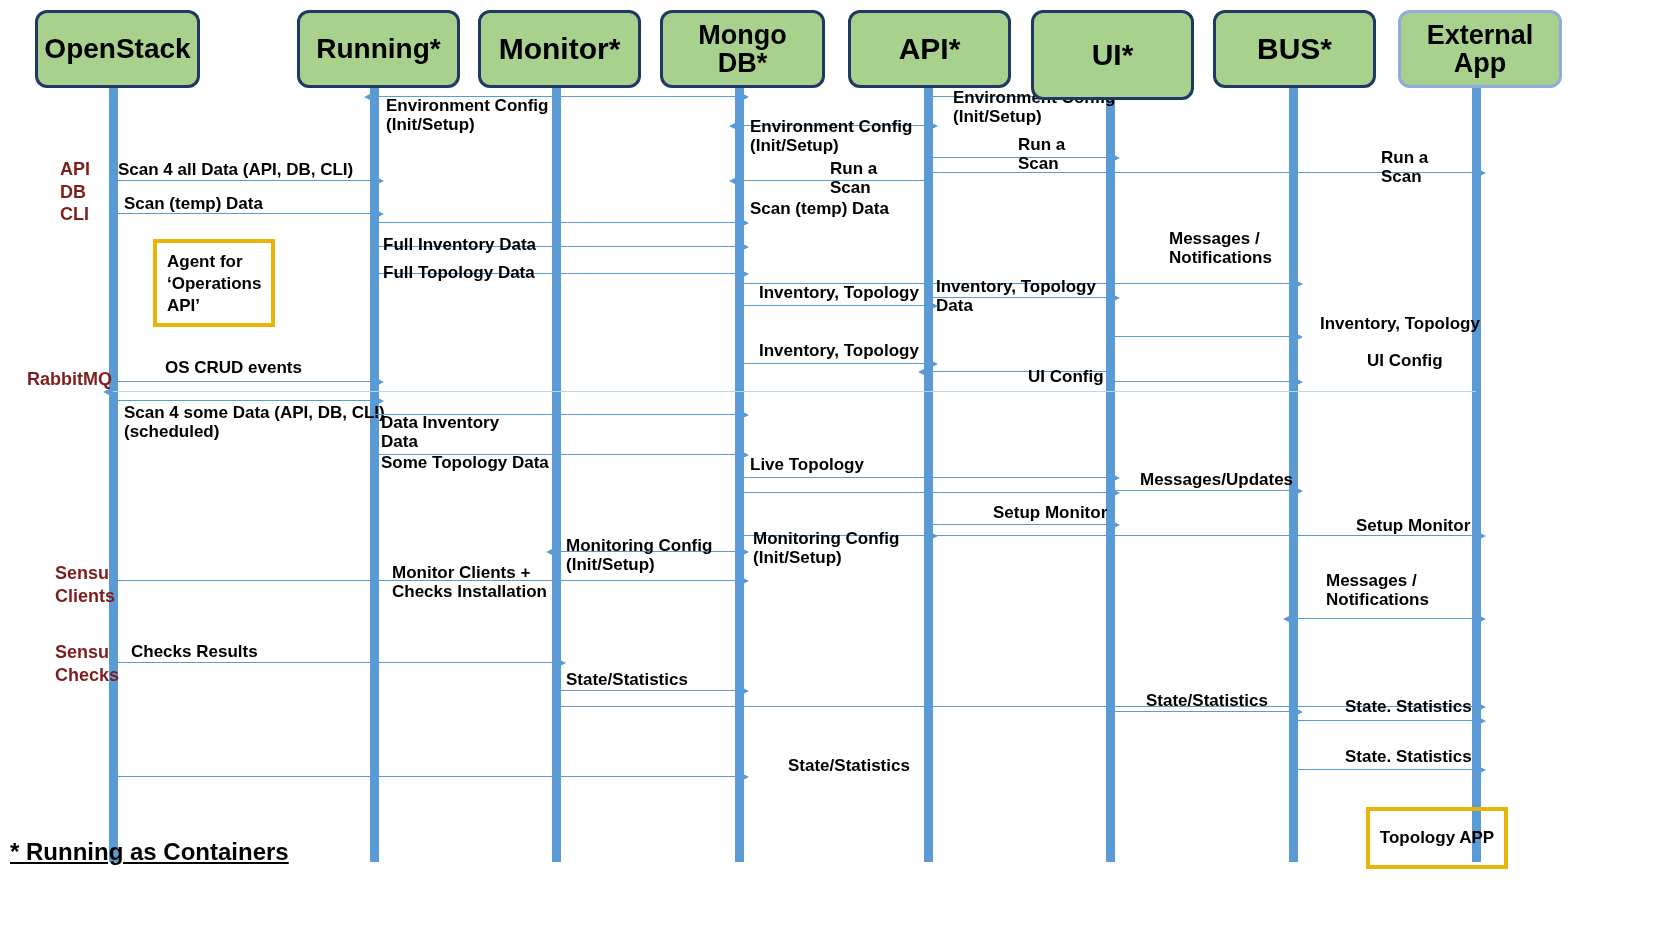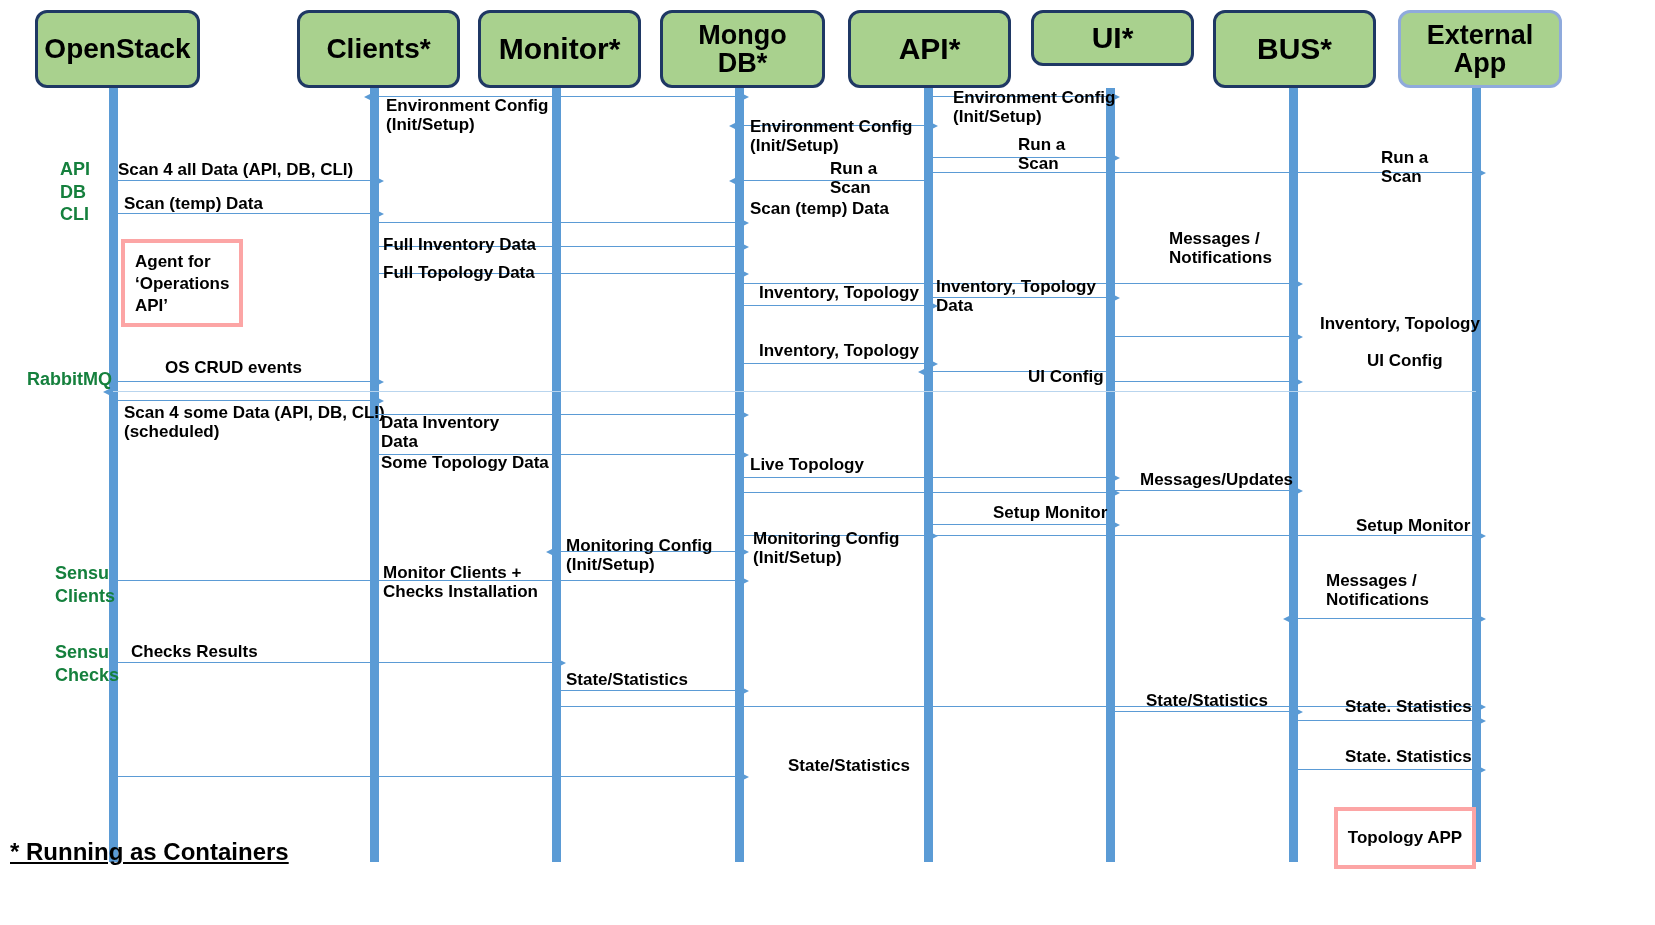--- a/index.html
+++ b/index.html
@@ -59,37 +59,38 @@
     font-weight:bold;
     color:#000000;
     white-space:pre;
     line-height:1.12;
     font-size:17px;
   }
   
   .side-label{
     position:absolute;
     font-weight:bold;
-    color:#15803d;
+    color:#7f1d1d;
     font-size:18px;
     line-height:1.25;
     white-space:pre;
   }
   
   .note{
     position:absolute;
-    border:4px solid #fca5a5;
+    border:4px solid #eab308;
     background:transparent;
     box-sizing:border-box;
     font-weight:bold;
     color:#000000;
     font-size:17px;
     line-height:1.3;
     padding:8px 10px;
     white-space:pre-line;
+    margin-left:32px;
   }
   .note.center-note{
     display:flex;align-items:center;justify-content:center;
     text-align:center;padding:0;
   }
   
   .footer{
     position:absolute;
     font-weight:bold;
     font-size:24px;
@@ -242,21 +243,21 @@
 (Init/Setup)</div>
       <div class="msg" style="left: 556px; top: 551px; width: 183px;">
         <div class="arrowhead right"></div>
         <div class="arrowhead left"></div>
       </div>
       <div class="label" style="left: 566px; top: 536px; white-space: pre-line;">Monitoring Config
 (Init/Setup)</div>
       <div class="msg" style="left: 113px; top: 580px; width: 626px;">
         <div class="arrowhead right"></div>
       </div>
-      <div class="label" style="left: 383px; top: 563px; white-space: pre-line;">Monitor Clients +
+      <div class="label" style="left: 392px; top: 563px; white-space: pre-line;">Monitor Clients +
 Checks Installation</div>
       <div class="msg" style="left: 1293px; top: 618px; width: 183px;">
         <div class="arrowhead right"></div>
         <div class="arrowhead left"></div>
       </div>
       <div class="label" style="left: 1326px; top: 571px; white-space: pre-line;">Messages /
 Notifications</div>
       <div class="msg" style="left: 113px; top: 662px; width: 443px;">
         <div class="arrowhead right"></div>
       </div>
@@ -283,33 +284,33 @@
       <div class="msg" style="left: 113px; top: 776px; width: 626px;">
         <div class="arrowhead right"></div>
       </div>
       <div class="label" style="left: 788px; top: 756px; white-space: pre-line;">State/Statistics</div>
     </div>
   <div id="participants-layer">
       <div class="participant" style="left: 35px; top: 10px; width: 165px; height: 78px; font-size: 28px; align-items: center;">
         <span style="white-space: pre-line;">OpenStack</span>
       </div>
       <div class="participant" style="left: 297px; top: 10px; width: 163px; height: 78px; font-size: 28px;">
-        <span style="white-space: pre-line;">Clients*</span>
+        <span style="white-space: pre-line;">Running*</span>
       </div>
       <div class="participant" style="left: 478px; top: 10px; width: 163px; height: 78px; font-size: 30px;">
         <span style="white-space: pre-line;">Monitor*</span>
       </div>
       <div class="participant" style="left: 660px; top: 10px; width: 165px; height: 78px; font-size: 27px;">
         <span style="white-space: pre-line; text-align: center;">Mongo
 DB*</span>
       </div>
       <div class="participant" style="left: 848px; top: 10px; width: 163px; height: 78px; font-size: 30px;">
         <span style="white-space: pre-line;">API*</span>
       </div>
-      <div class="participant" style="left: 1031px; top: 10px; width: 163px; height: 56px; font-size: 30px;">
+      <div class="participant" style="left: 1031px; top: 10px; width: 163px; height: 90px; font-size: 30px;">
         <span style="white-space: pre-line;">UI*</span>
       </div>
       <div class="participant" style="left: 1213px; top: 10px; width: 163px; height: 78px; font-size: 30px;">
         <span style="white-space: pre-line;">BUS*</span>
       </div>
       <div class="participant light-border" style="left: 1398px; top: 10px; width: 164px; height: 78px; font-size: 27px;">
         <span style="white-space: pre-line;">External
 App</span>
       </div>
     </div>

